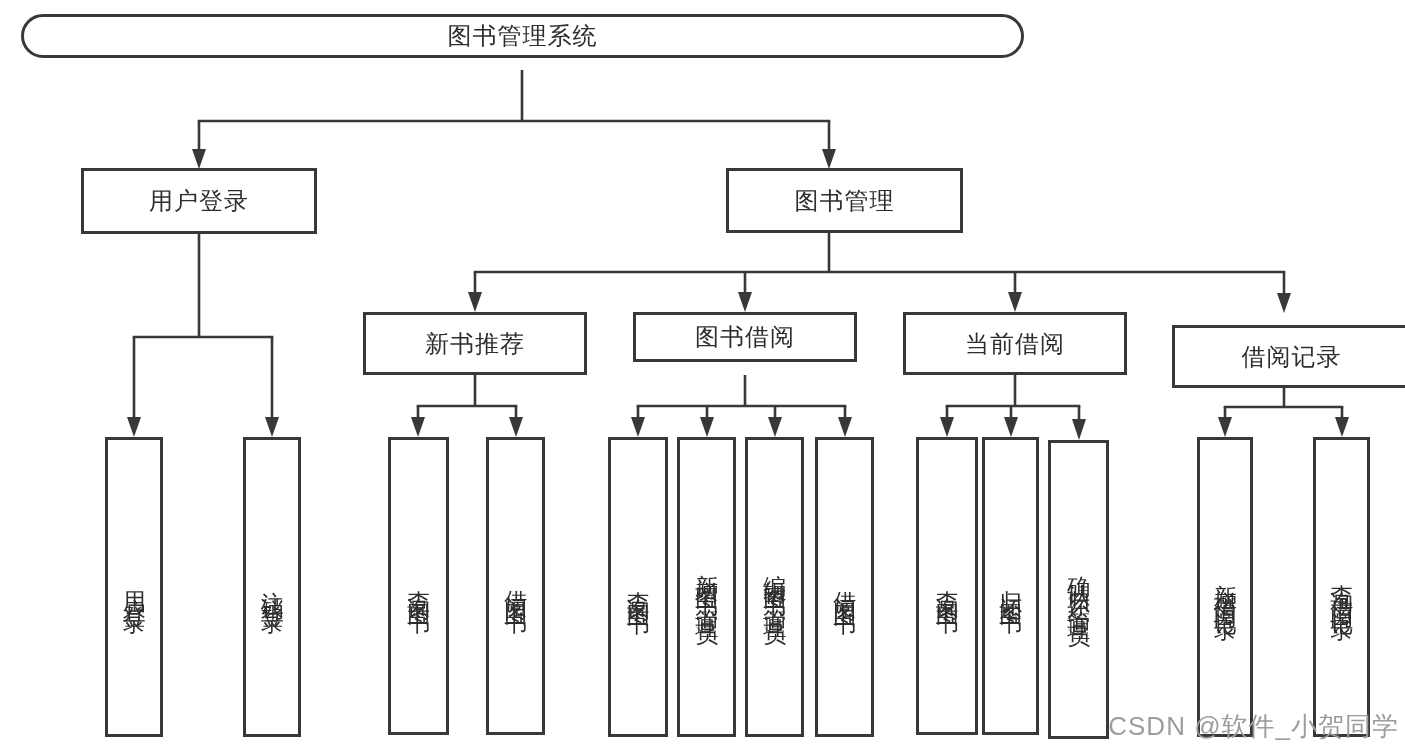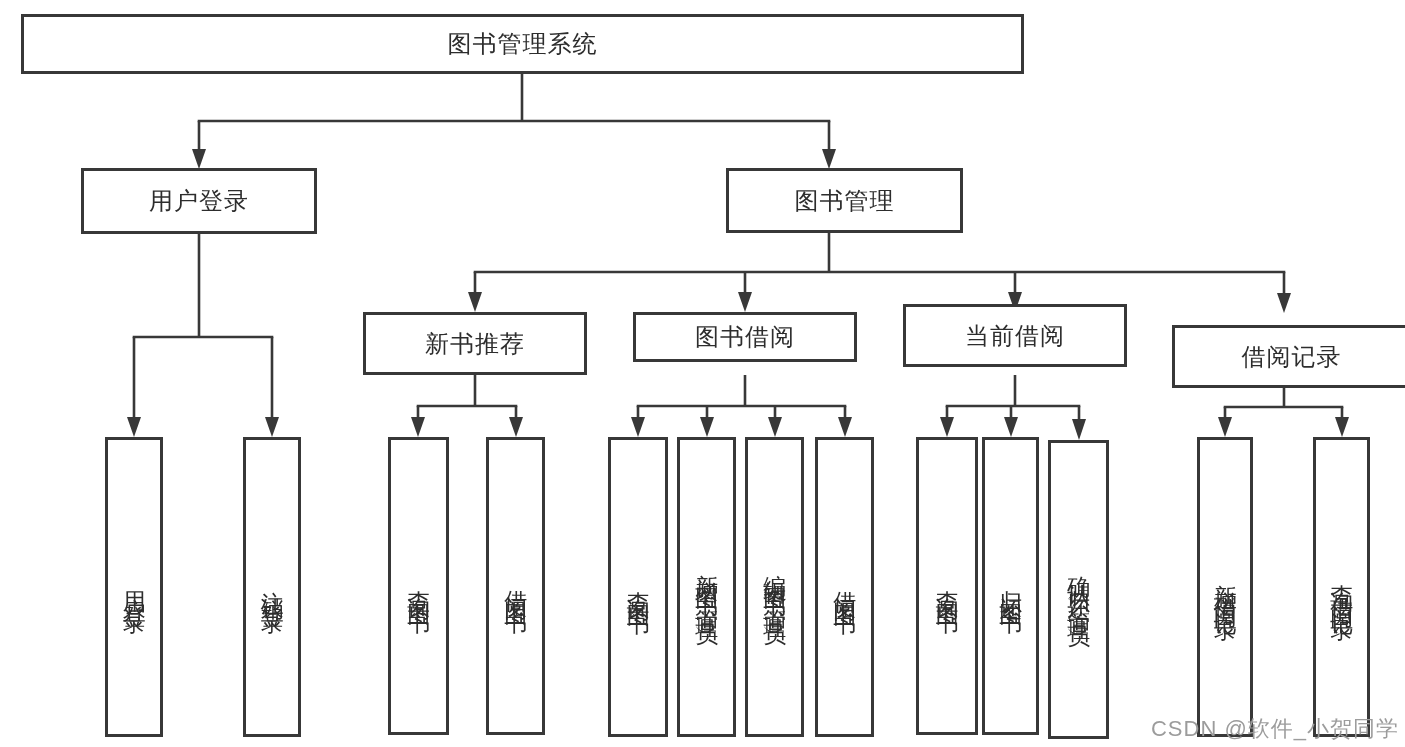--- a/index.html
+++ b/index.html
@@ -32,21 +32,21 @@
     writing-mode: vertical-rl;
     text-orientation: mixed;
     letter-spacing: 7px;
     font-size: 23px;
     line-height: 1.1;
   }
   .watermark {
     position: absolute;
     right: 6px;
     bottom: 3px;
-    font-size: 22px;
+    font-size: 26px;
     color: #9c9c9c;
     letter-spacing: 1px;
     white-space: nowrap;
   }
 </style>
 </head>
 <body>
 
 <div class="stage">
 
@@ -112,38 +112,38 @@
     <g>
       <line x1="1284" y1="376" x2="1284" y2="407"></line>
       <line x1="1223.7" y1="407" x2="1343.3" y2="407"></line>
       <line x1="1225" y1="407" x2="1225" y2="418"></line>
       <polygon points="1218,417 1232,417 1225,437"></polygon>
       <line x1="1342" y1="407" x2="1342" y2="418"></line>
       <polygon points="1335,417 1349,417 1342,437"></polygon>
     </g>
   </svg>
 
-  <div class="node" style="left:21px; top:14px; width:1003px; height:60px;">
+  <div class="node" style="left:21px; top:14px; width:1003px; height:44px;border-radius:22px;">
     <span class="htext">图书管理系统</span>
   </div>
 
   <div class="node" style="left:81px; top:168px; width:236px; height:66px;">
     <span class="htext">用户登录</span>
   </div>
   <div class="node" style="left:711px; top:168px; width:237px; height:65px;margin-left:15px;">
     <span class="htext">图书管理</span>
   </div>
 
   <div class="node" style="left:363px; top:312px; width:224px; height:63px;text-align:right;">
     <span class="htext">新书推荐</span>
   </div>
   <div class="node" style="left:633px; top:312px; width:224px; height:50px;">
     <span class="htext">图书借阅</span>
   </div>
-  <div class="node" style="left:903px; top:304px; width:224px; height:63px;">
+  <div class="node" style="left:903px; top:312px; width:224px; height:63px;">
     <span class="htext">当前借阅</span>
   </div>
   <div class="node" style="left:1172px; top:325px; width:239px; height:63px;">
     <span class="htext">借阅记录</span>
   </div>
 
   <div class="node" style="left:105px; top:437px; width:58px; height:300px;">
     <span class="vtext">用户登录</span>
   </div>
   <div class="node" style="left:243px; top:437px; width:58px; height:300px;">

